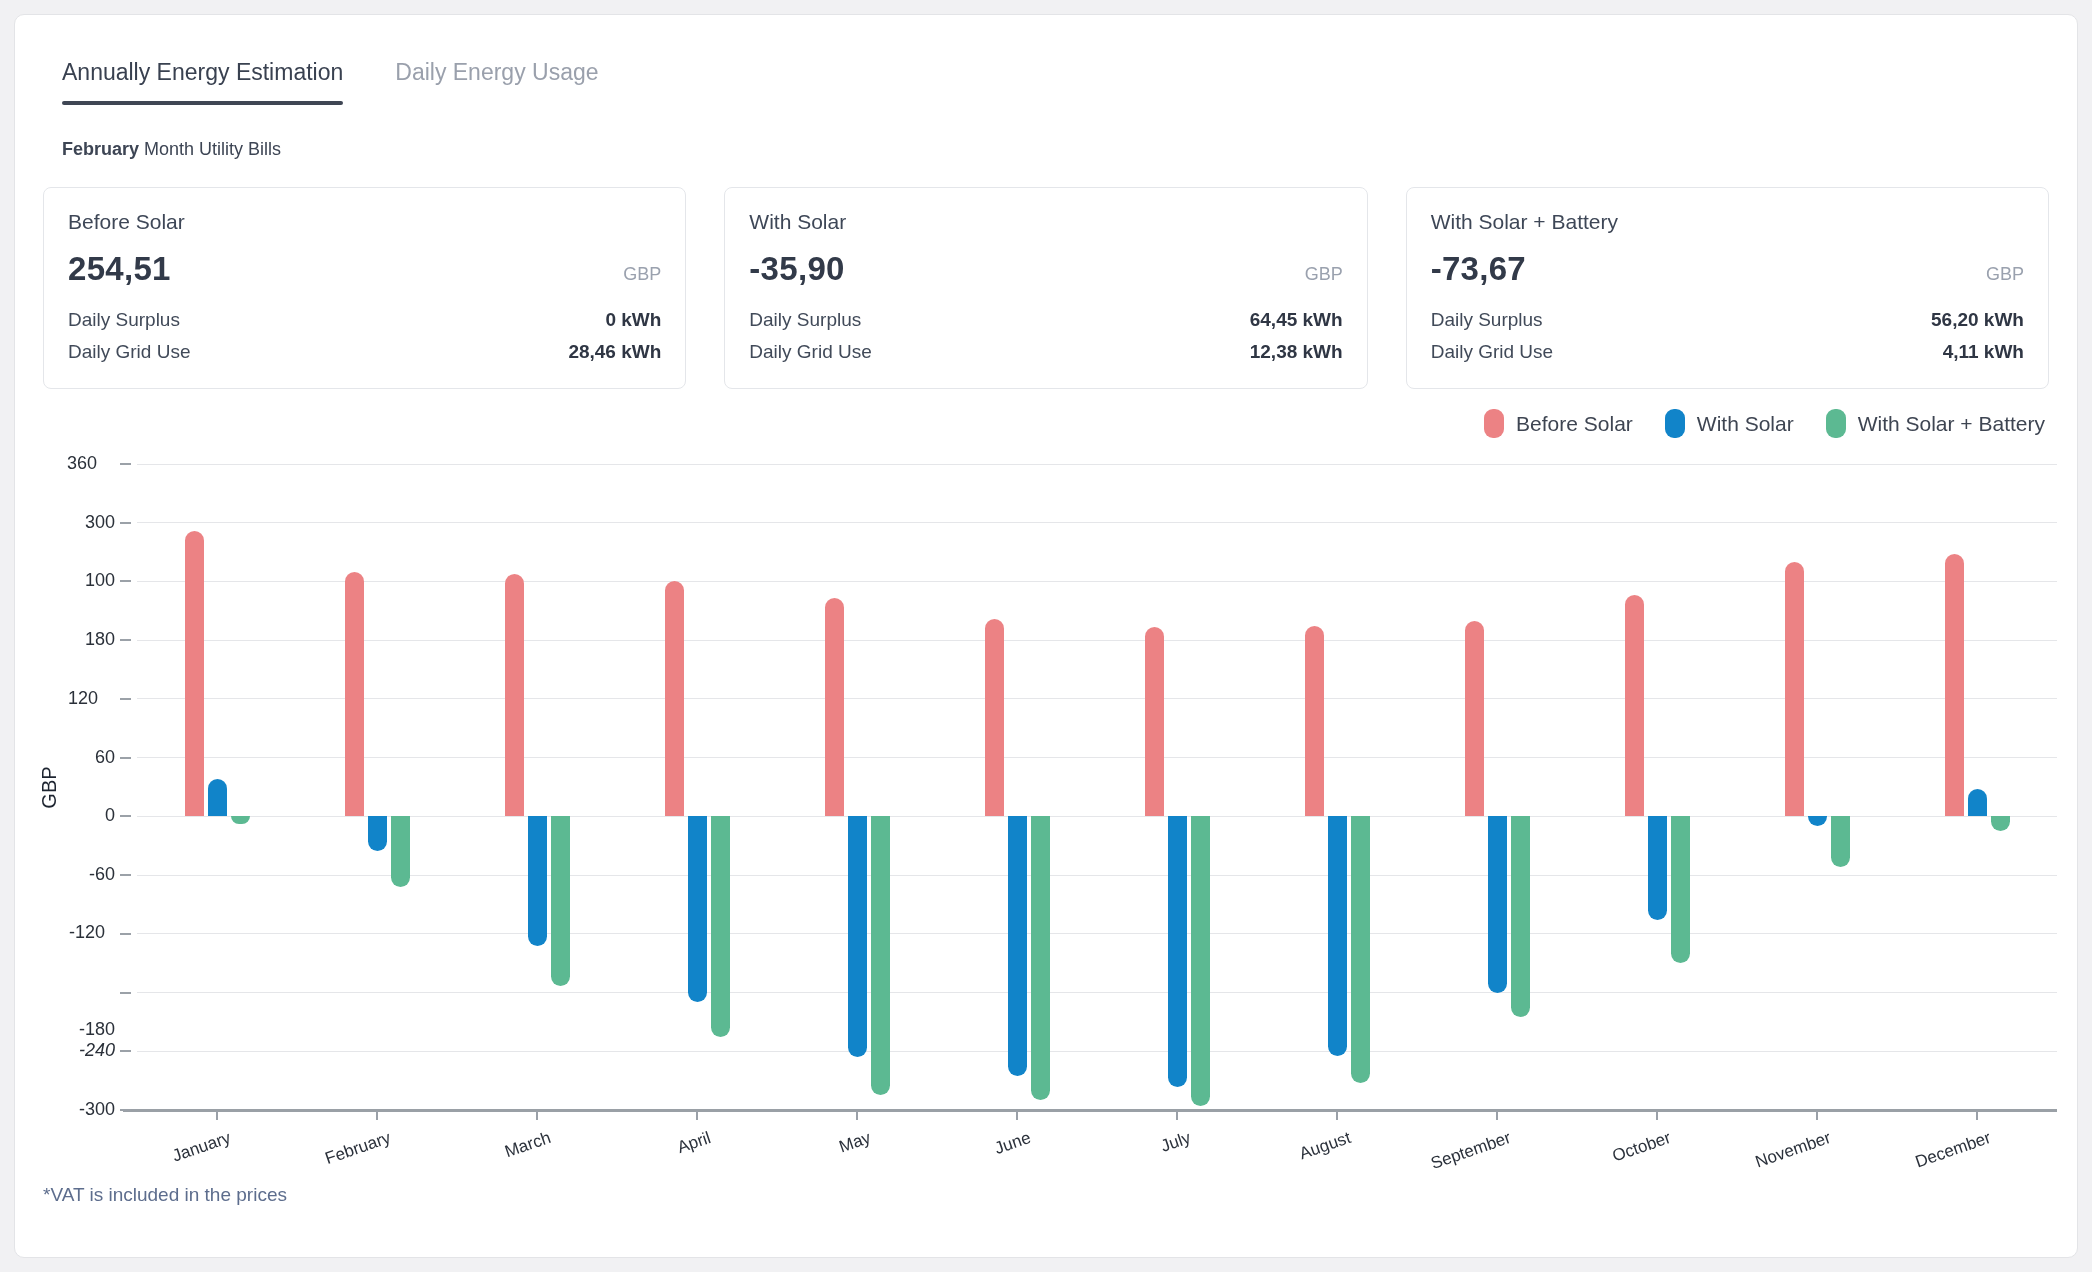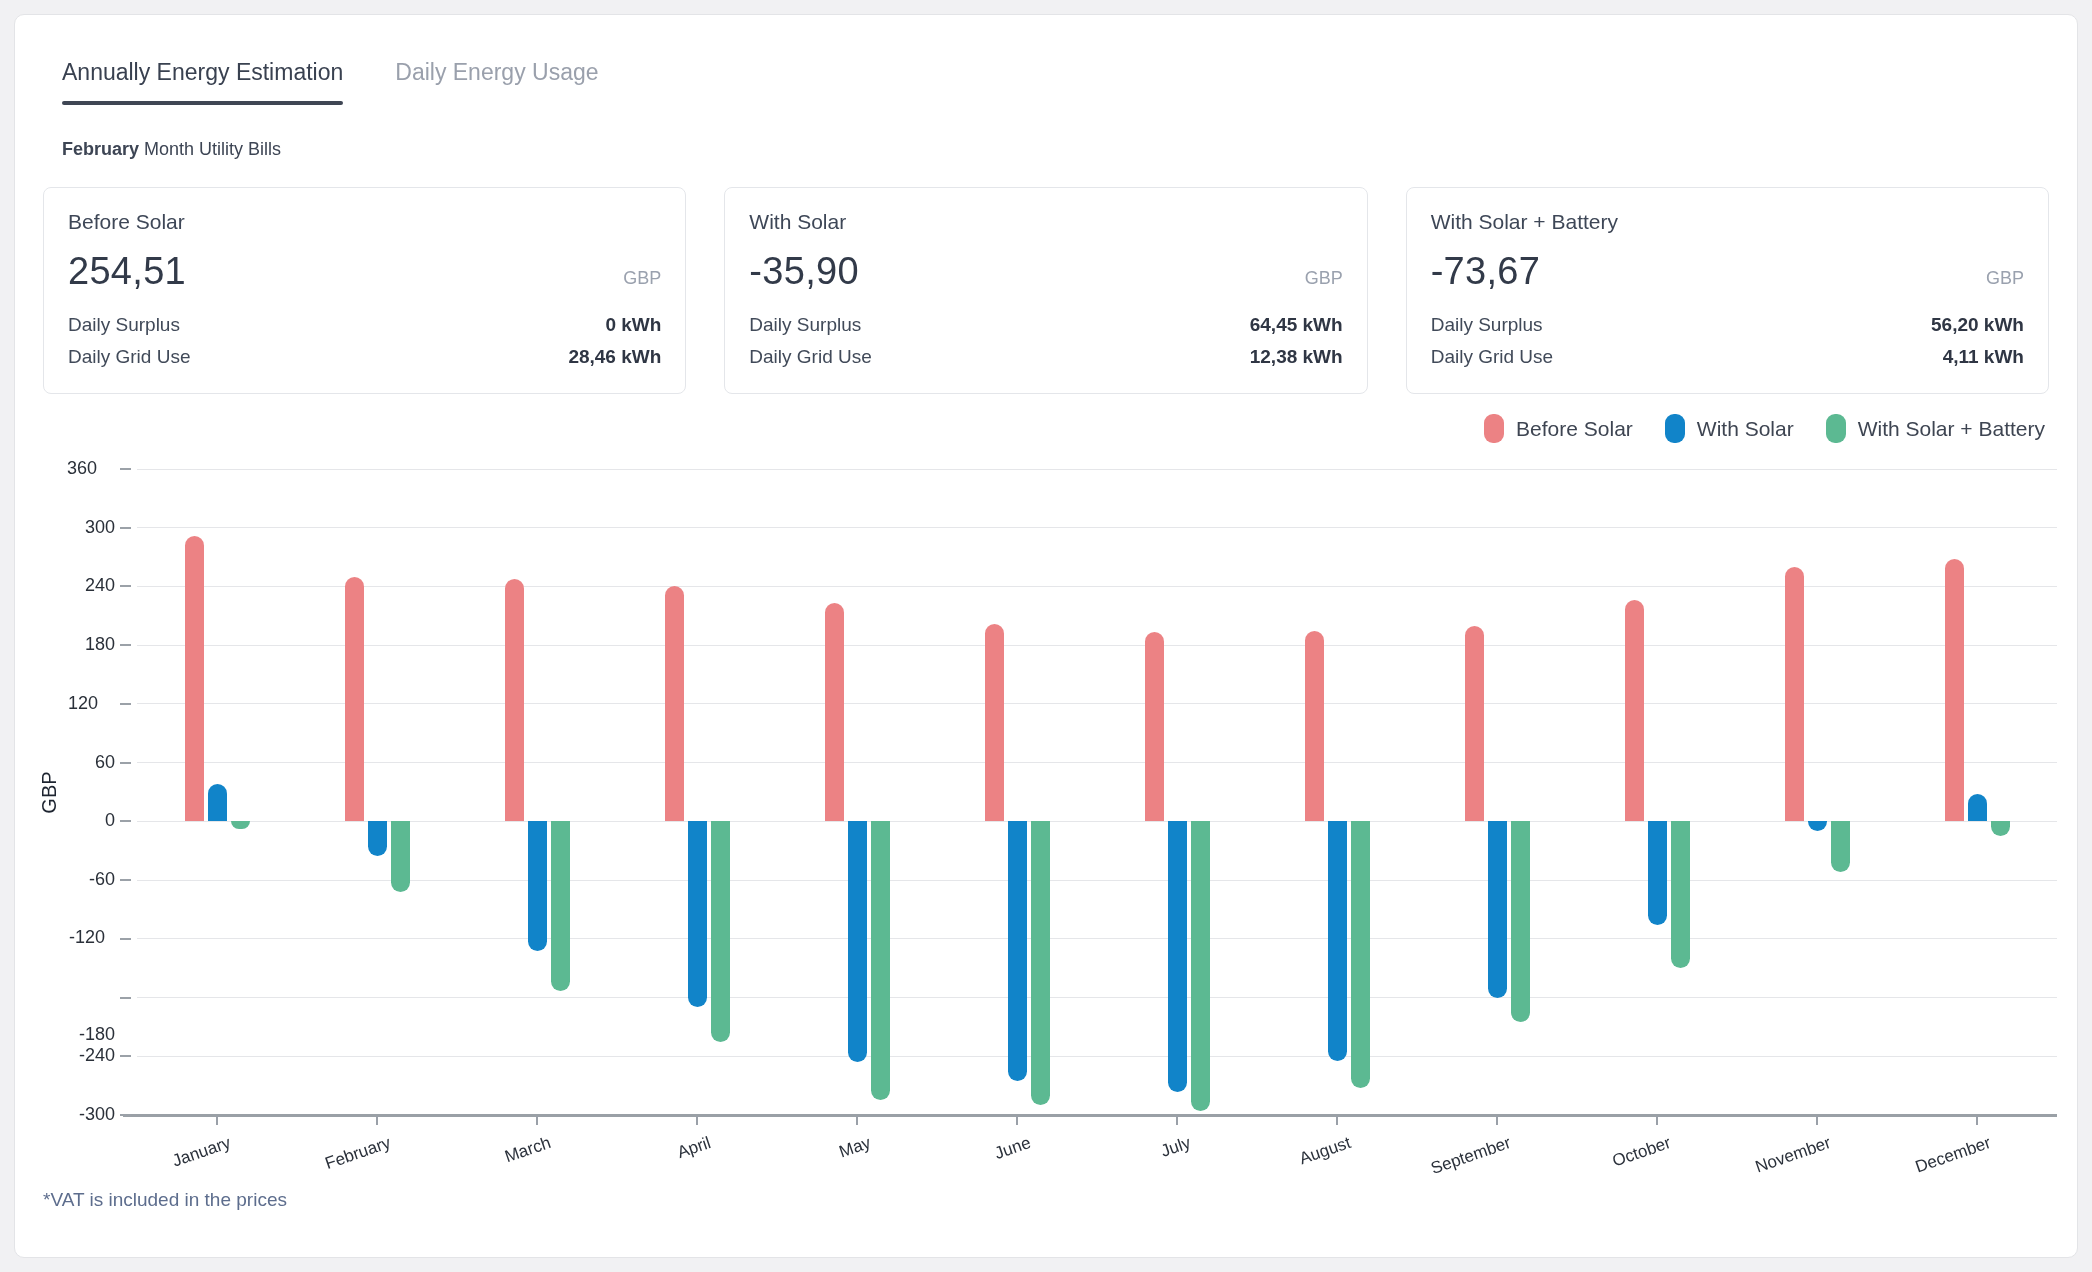--- a/index.html
+++ b/index.html
@@ -13,21 +13,21 @@
   .tab.active { color:#394150; }
   .tab.active::after { content:""; display:block; height:4px; background:#3f4654; border-radius:2px; margin-top:15px; }
 
   .heading { margin:34px 0 0 47px; font-size:18px; color:#3d4554; }
   .heading .hl { font-weight:700; }
 
   .cards { display:flex; gap:38px; margin:27px 28px 0 28px; }
   .card { flex:1; background:#fff; border:1px solid #e4e6ea; border-radius:8px; padding:22px 24px 20px 24px; }
   .card-title { font-size:21px; color:#3e4757; }
   .value-row { display:flex; justify-content:space-between; align-items:baseline; margin-top:16px; }
-  .card-value { font-size:38px; font-weight:400; color:#323a49; letter-spacing:.3px; }
+  .card-value { font-size:33px; font-weight:700; color:#323a49; letter-spacing:.3px; }
   .card-currency { font-size:18px; color:#9aa1ae; }
   .card-rows { margin-top:16px; }
   .card-row { display:flex; justify-content:space-between; font-size:19px; color:#414a59; line-height:32px; }
   .card-row .rv { font-weight:700; color:#2f3644; }
 
   .legend { display:flex; justify-content:flex-end; align-items:center; gap:32px; margin:20px 32px 0 0; }
   .legend-item { display:flex; align-items:center; gap:12px; font-size:21px; color:#3e4552; cursor:pointer; }
   .swatch { width:20px; height:29px; border-radius:9px; flex:0 0 auto; }
 
   .chart-wrap { position:relative; margin:26px 18px 0 22px; height:706px; }
@@ -137,21 +137,21 @@
       <div class="y-axis-title" style="height: 646px;">
         <span>GBP</span>
       </div>
       <div class="gridline" style="left: 100px; width: 1920px; top: -0.5px;"></div>
       <div class="ytick-label" style="left: 4px; top: -11px;">360</div>
       <div class="ytick-dash" style="left: 83px; top: -1px;"></div>
       <div class="gridline" style="left: 100px; width: 1920px; top: 58.2273px;"></div>
       <div class="ytick-label" style="left: 22px; top: 47.7273px;">300</div>
       <div class="ytick-dash" style="left: 83px; top: 57.7273px;"></div>
       <div class="gridline" style="left: 100px; width: 1920px; top: 116.955px;"></div>
-      <div class="ytick-label" style="left: 22px; top: 106.455px;">240</div>
+      <div class="ytick-label" style="left: 22px; top: 106.455px;">100</div>
       <div class="ytick-dash" style="left: 83px; top: 116.455px;"></div>
       <div class="gridline" style="left: 100px; width: 1920px; top: 175.682px;"></div>
       <div class="ytick-label" style="left: 22px; top: 165.182px;">180</div>
       <div class="ytick-dash" style="left: 83px; top: 175.182px;"></div>
       <div class="gridline" style="left: 100px; width: 1920px; top: 234.409px;"></div>
       <div class="ytick-label" style="left: 5px; top: 223.909px;">120</div>
       <div class="ytick-dash" style="left: 83px; top: 233.909px;"></div>
       <div class="gridline" style="left: 100px; width: 1920px; top: 293.136px;"></div>
       <div class="ytick-label" style="left: 22px; top: 282.636px;">60</div>
       <div class="ytick-dash" style="left: 83px; top: 292.636px;"></div>
@@ -161,21 +161,21 @@
       <div class="gridline" style="left: 100px; width: 1920px; top: 410.591px;"></div>
       <div class="ytick-label" style="left: 22px; top: 400.091px;">-60</div>
       <div class="ytick-dash" style="left: 83px; top: 410.091px;"></div>
       <div class="gridline" style="left: 100px; width: 1920px; top: 469.318px;"></div>
       <div class="ytick-label" style="left: 22px; top: 458px; text-align: center;">-120</div>
       <div class="ytick-dash" style="left: 83px; top: 468.818px;"></div>
       <div class="gridline" style="left: 100px; width: 1920px; top: 528.045px;"></div>
       <div class="ytick-label" style="left: 22px; top: 517.545px; margin-top: 37px;">-180</div>
       <div class="ytick-dash" style="left: 83px; top: 527.545px;"></div>
       <div class="gridline" style="left: 100px; width: 1920px; top: 586.773px;"></div>
-      <div class="ytick-label" style="left: 22px; top: 576.273px;">-240</div>
+      <div class="ytick-label" style="left: 22px; top: 576.273px; font-style: italic;">-240</div>
       <div class="ytick-dash" style="left: 83px; top: 586.273px;"></div>
       <div class="axis-bottom" style="left: 86px; width: 1934px; top: 645px;"></div>
       <div class="ytick-label" style="left: 22px; top: 635px;">-300</div>
       <div class="ytick-dash" style="left: 83px; top: 645px;"></div>
       <div class="bar pos" style="left: 147.5px; width: 19px; top: 66.5576px; height: 285.806px; background: rgb(236, 130, 132);"></div>
       <div class="bar pos" style="left: 307.5px; width: 19px; top: 107.667px; height: 244.697px; background: rgb(236, 130, 132);"></div>
       <div class="bar pos" style="left: 467.5px; width: 19px; top: 109.624px; height: 242.739px; background: rgb(236, 130, 132);"></div>
       <div class="bar pos" style="left: 627.5px; width: 19px; top: 117.455px; height: 234.909px; background: rgb(236, 130, 132);"></div>
       <div class="bar pos" style="left: 787.5px; width: 19px; top: 134.094px; height: 218.27px; background: rgb(236, 130, 132);"></div>
       <div class="bar pos" style="left: 947.5px; width: 19px; top: 154.648px; height: 197.715px; background: rgb(236, 130, 132);"></div>

